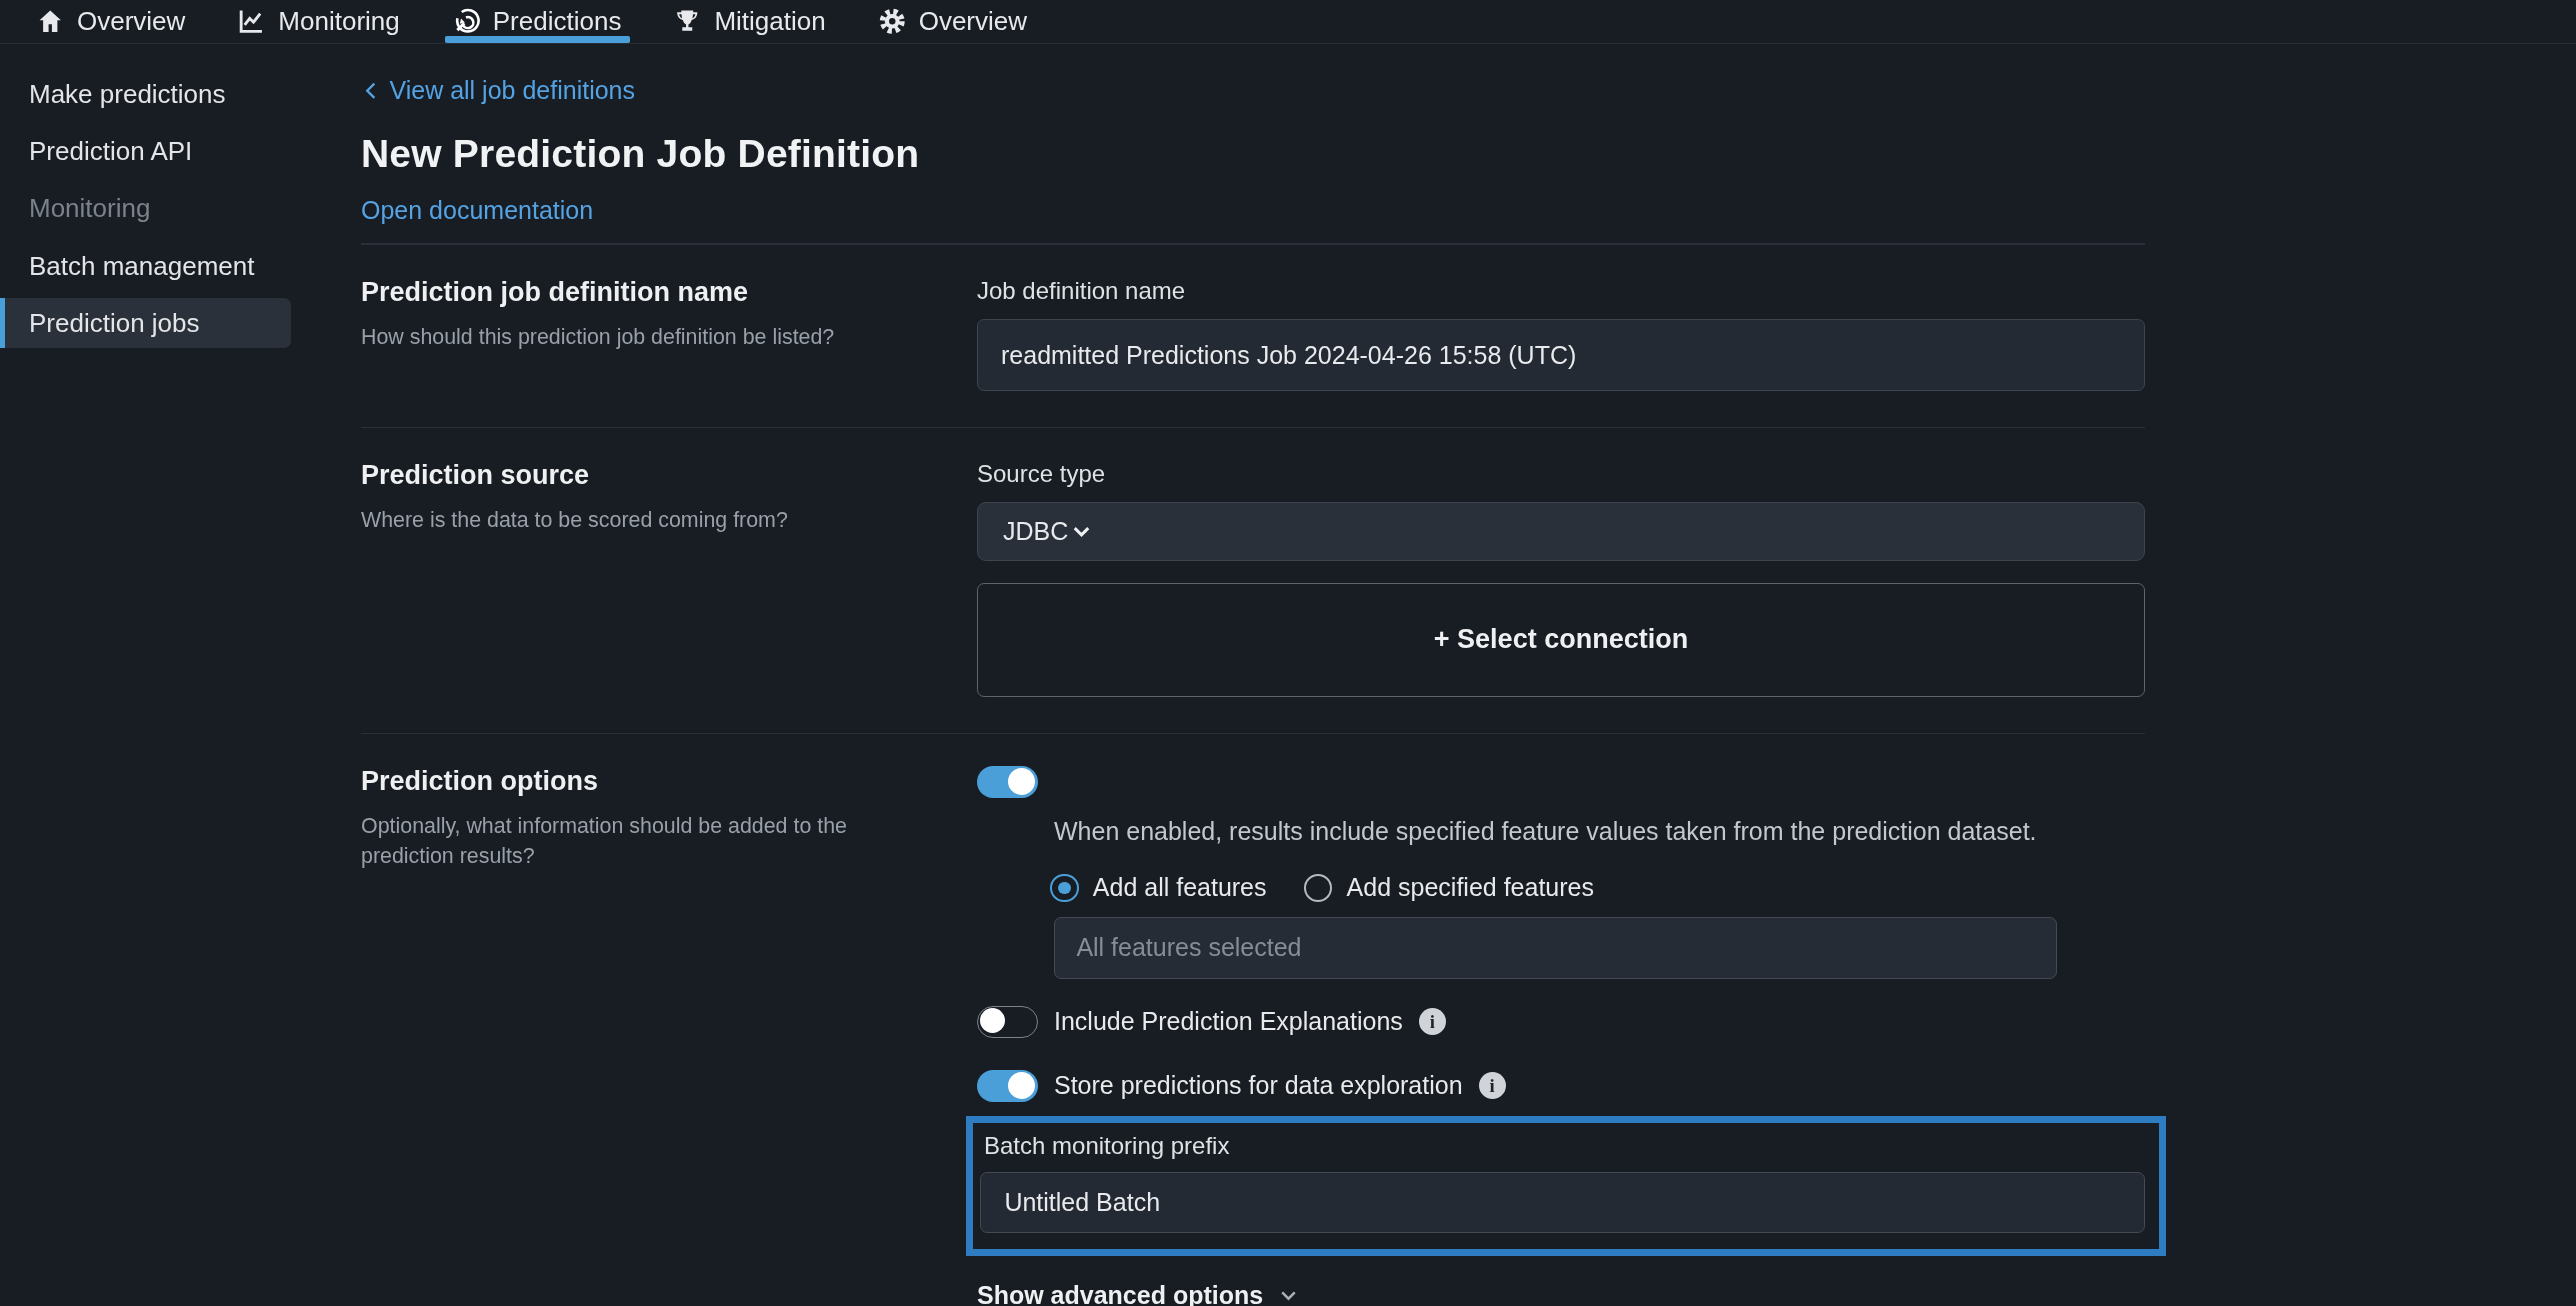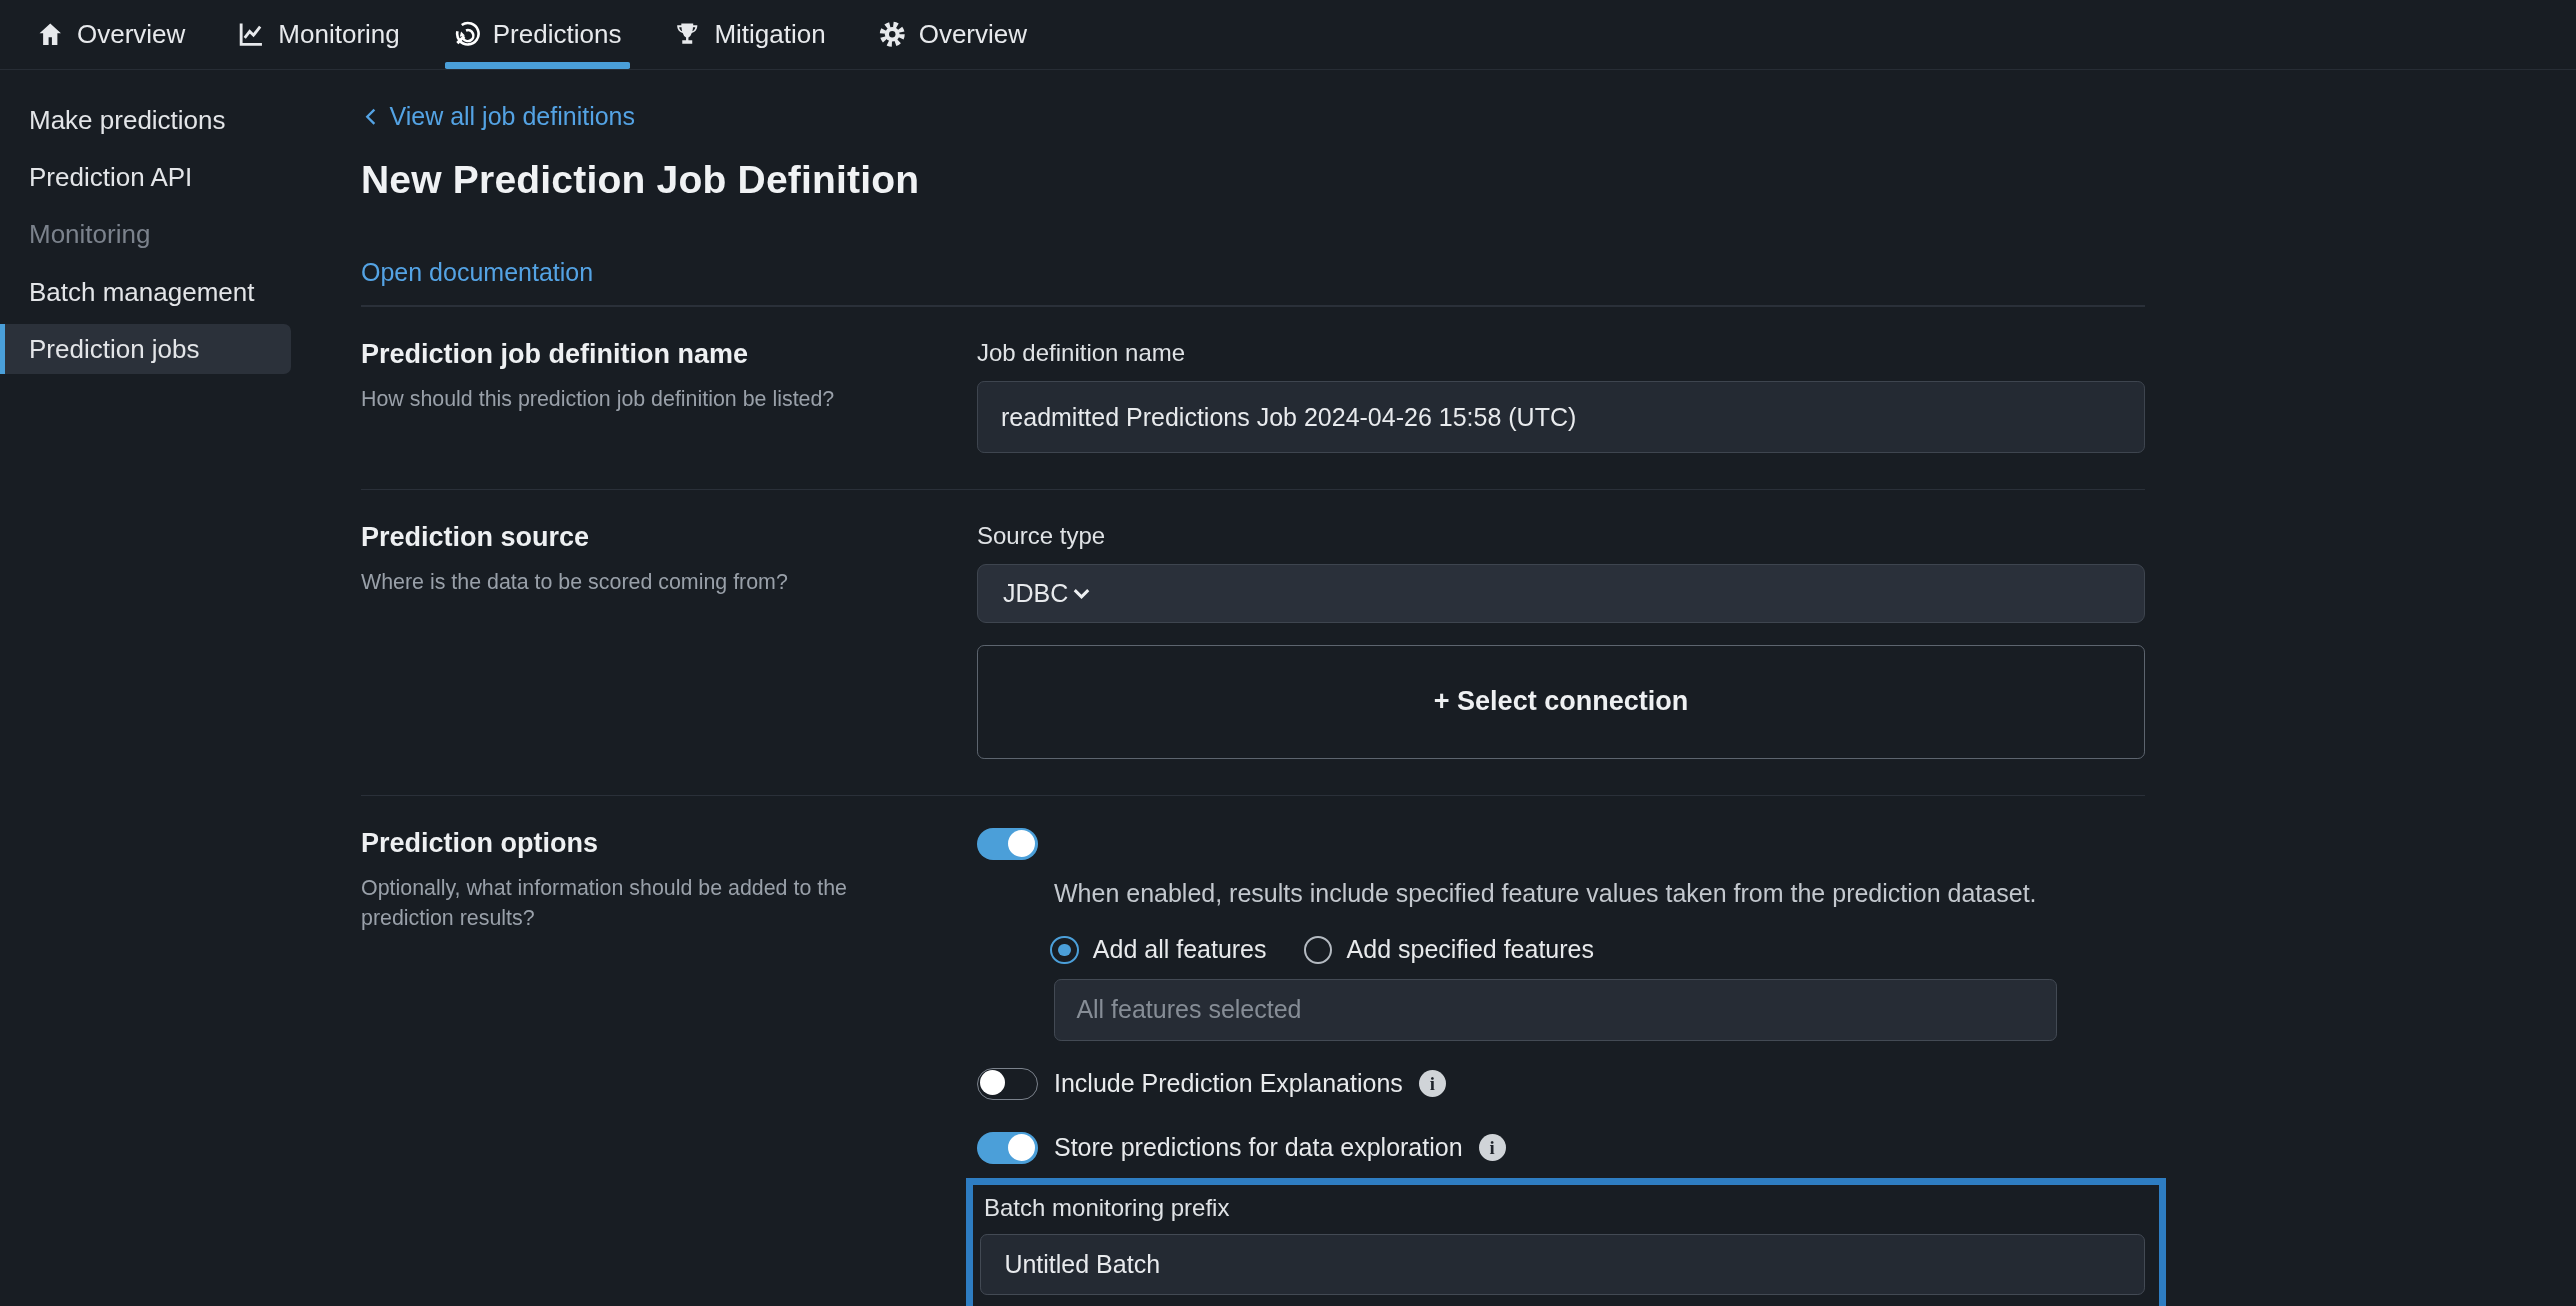--- a/index.html
+++ b/index.html
@@ -5,21 +5,21 @@
   * { margin:0; padding:0; box-sizing:border-box; }
   html,body { background:#10141a; }
   .app {
     position:relative; width:2576px; height:1307px;
     background:#181d23;
     font-family:"Liberation Sans", sans-serif;
     color:#e6e8ea; overflow:hidden;
   }
   
   .topnav {
-    height:70px; display:flex; align-items:stretch;
+    height:44px; display:flex; align-items:stretch;
     padding-left:36px; border-bottom:1.8px solid #272d35;
     background:#181d23;
   }
   .nav-item {
     position:relative; display:flex; align-items:center; gap:12.5px;
     margin-right:52px; font-size:26px; color:#e7e9ec; cursor:pointer;
   }
   .nav-item .nicon { width:28.5px; height:28.5px; display:flex; align-items:center; }
   .nav-item svg { width:28.5px; height:28.5px; }
   .nav-underline {
@@ -40,21 +40,21 @@
   }
   .main { flex:1; padding-left:22px; }
   .content { width:1784px; }
   
   .back-link {
     margin-top:32px; display:inline-flex; align-items:center; gap:7.1px;
     color:#54a3e4; font-size:25px; cursor:pointer;
   }
   .back-link svg { width:21.4px; height:21.4px; }
   .page-title { margin-top:27px; font-size:39px; font-weight:bold; color:#f0f2f4; letter-spacing:0.2px; }
-  .doc-link { margin-top:56px; display:inline-block; color:#54a3e4; font-size:25px; cursor:pointer; }
+  .doc-link { margin-top:20px; display:inline-block; color:#54a3e4; font-size:25px; cursor:pointer; }
   .divider { height:1.8px; background:#2a3039; margin-top:18px; }
   
   .form-row { display:flex; border-bottom:1.8px solid #2a3039; padding:32px 0 36px 0; }
   .form-row.last { border-bottom:none; padding-bottom:18px; }
   .row-left { width:616px; flex:none; padding-right:107px; }
   .row-right { width:1168px; flex:none; }
   .sec-title { font-size:27px; font-weight:bold; color:#eef0f2; }
   .sec-desc { margin-top:14.3px; font-size:21.4px; line-height:30px; color:#99a0a9; }
   .field-label { font-size:24px; color:#dfe2e5; }
   .text-input {

